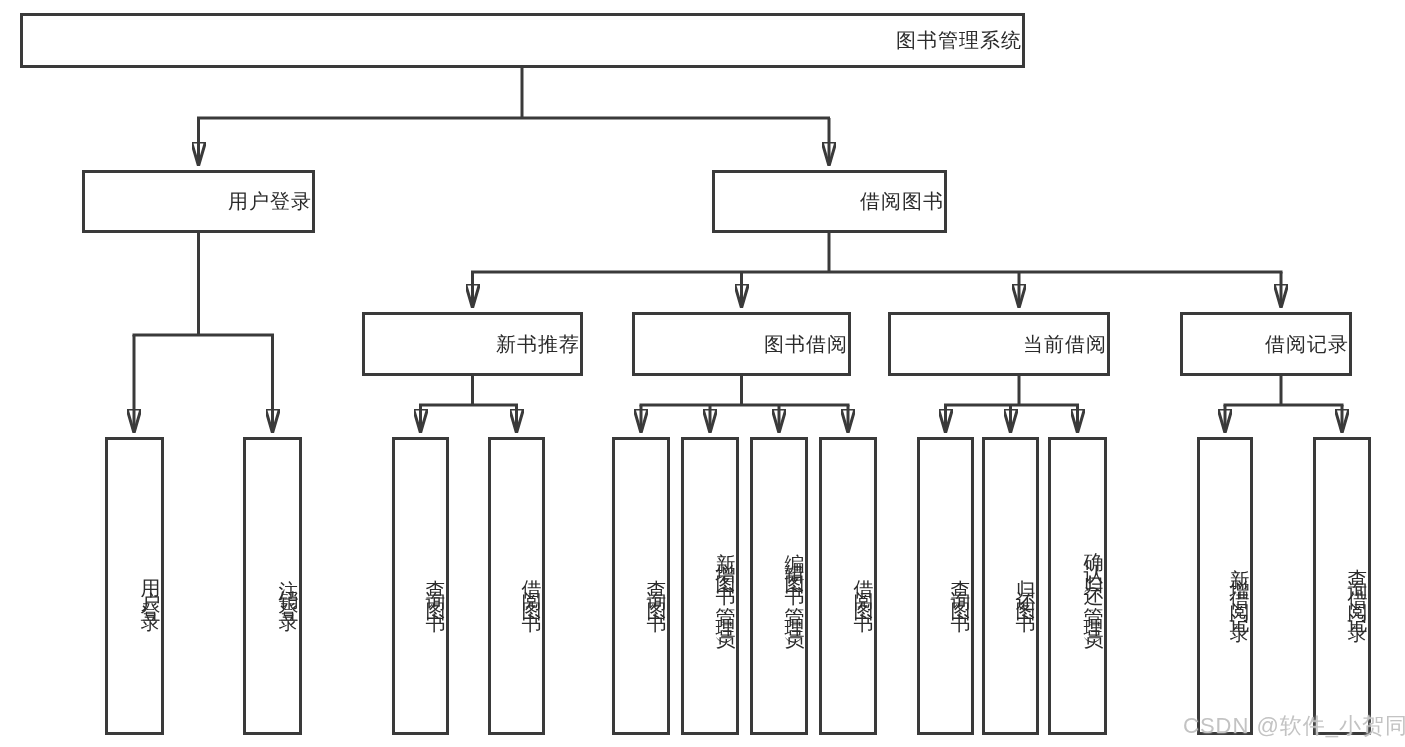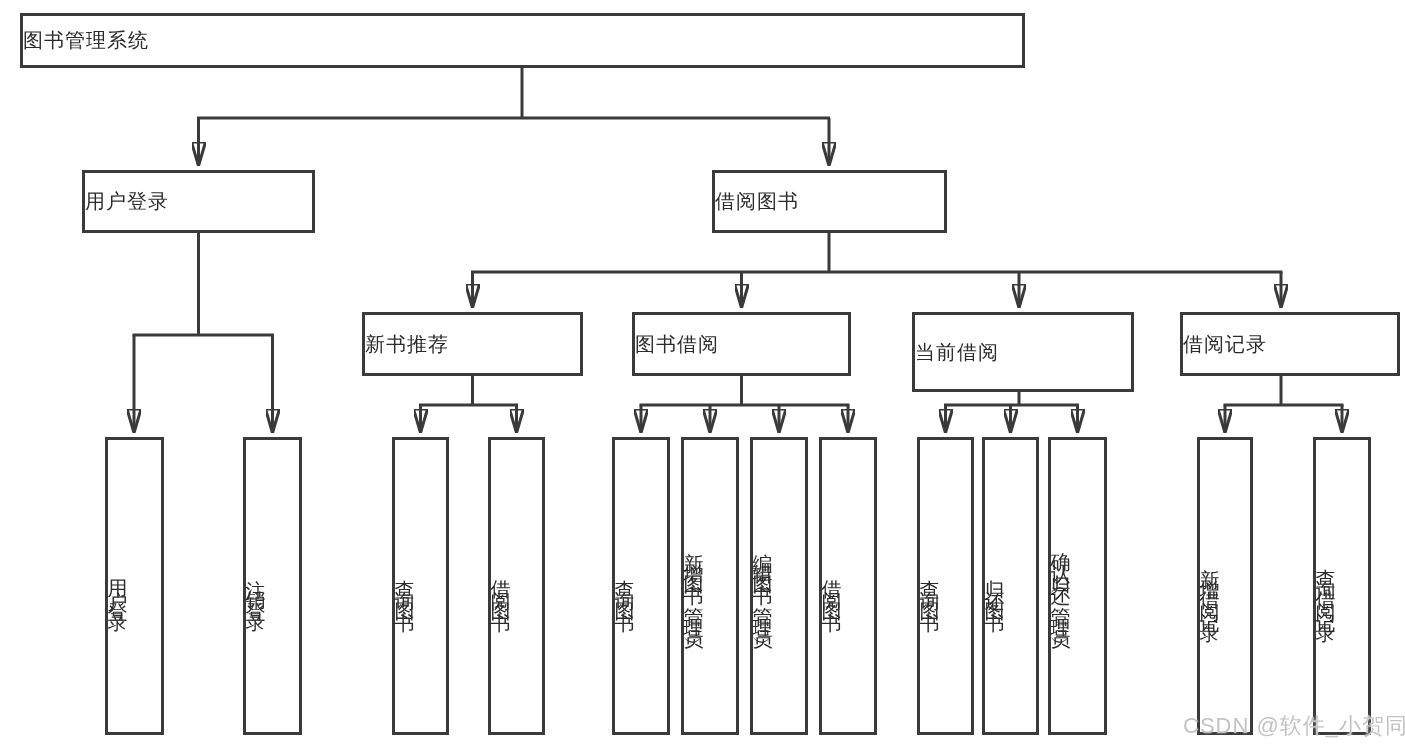--- a/index.html
+++ b/index.html
@@ -18,21 +18,21 @@
   }
   .connectors{position:absolute;left:0;top:0;width:1405px;height:747px;}
   .connectors path{stroke:var(--line);stroke-width:3;fill:none;}
   .node{
     position:absolute;
     box-sizing:border-box;
     border:3px solid var(--line);
     background:#fff;
     display:flex;
     align-items:center;
-    justify-content:flex-start;
+    justify-content:flex-end;
     color:var(--text);
   }
   .ht{
     font-size:20px;
     letter-spacing:1px;
     white-space:nowrap;
   }
   .vt{
     writing-mode:vertical-rl;
     text-orientation:mixed;
@@ -114,24 +114,24 @@
   <div class="node" style="left:712px;top:170px;width:235px;height:63px">
     <span class="ht">借阅图书</span>
   </div>
 
   <div class="node" style="left:632px;top:312px;width:219px;height:64px">
     <span class="ht">图书借阅</span>
   </div>
   <div class="node" style="left:362px;top:312px;width:221px;height:64px">
     <span class="ht">新书推荐</span>
   </div>
-  <div class="node" style="left:912px;top:312px;width:222px;height:80px">
+  <div class="node" style="left:888px;top:312px;width:222px;height:64px">
     <span class="ht">当前借阅</span>
   </div>
-  <div class="node" style="left:1180px;top:312px;width:220px;height:64px">
+  <div class="node" style="left:1180px;top:312px;width:172px;height:64px">
     <span class="ht">借阅记录</span>
   </div>
 
   <div class="node" style="left:105px;top:437px;width:59px;height:298px">
     <span class="vt">用户登录</span>
   </div>
   <div class="node" style="left:243px;top:437px;width:59px;height:298px">
     <span class="vt">注销登录</span>
   </div>
 

